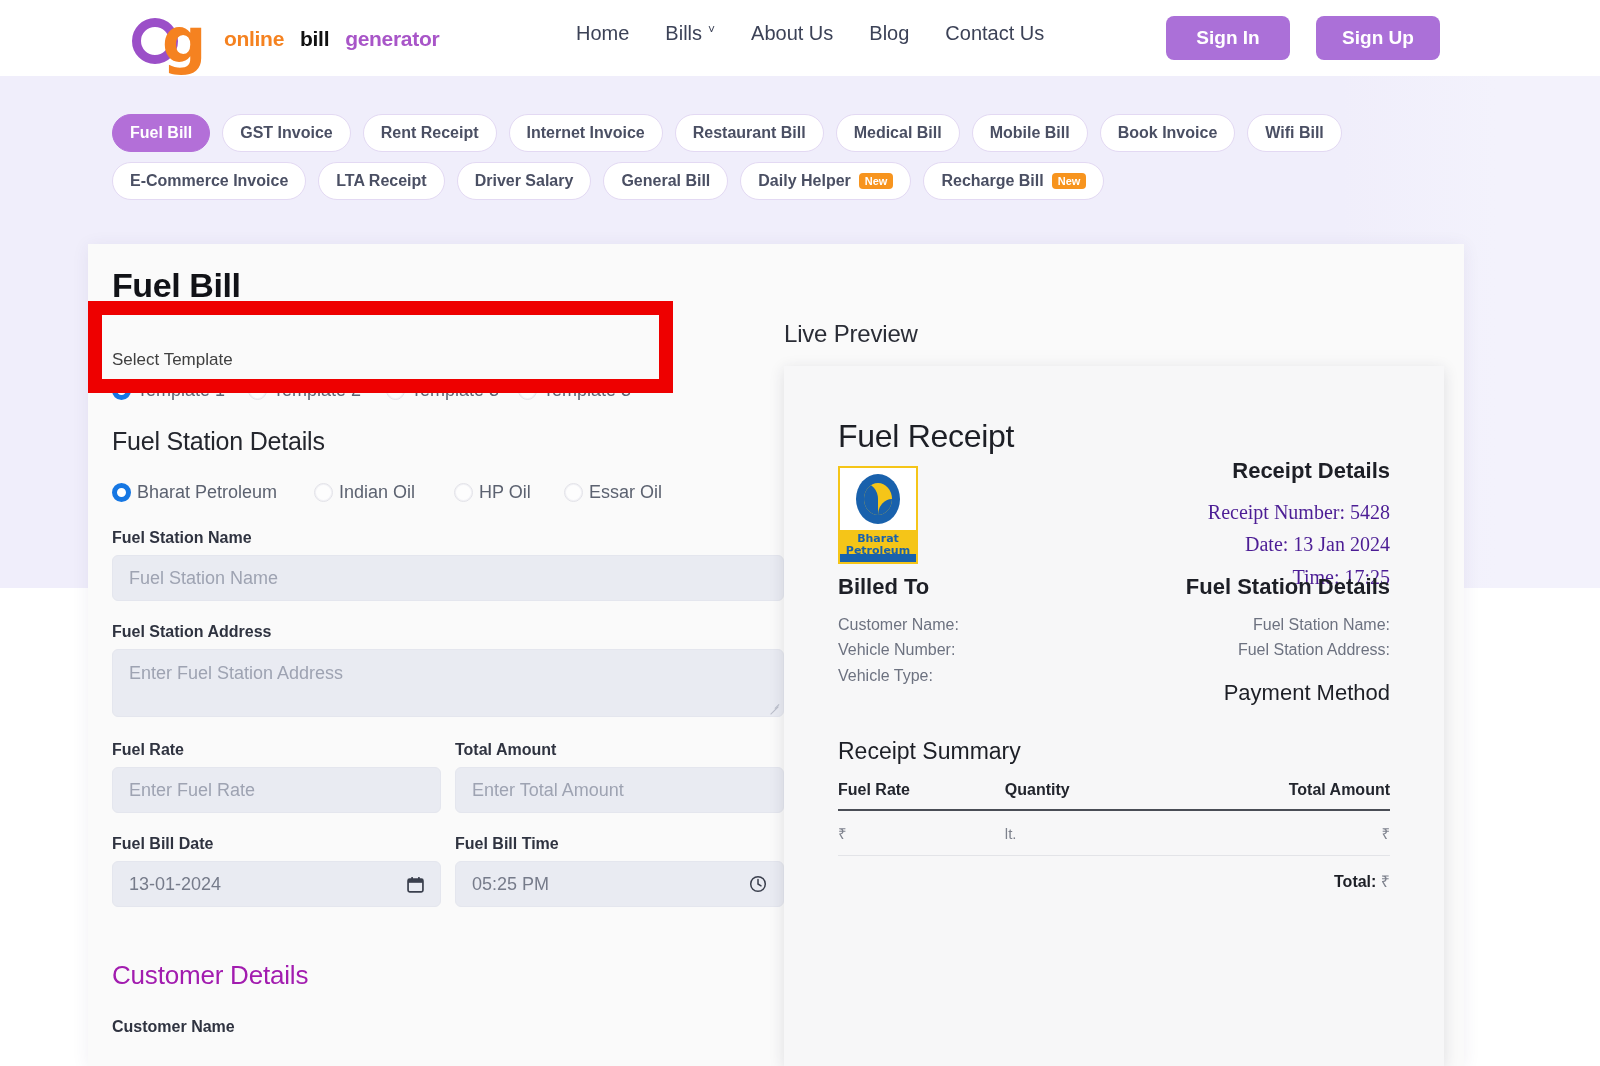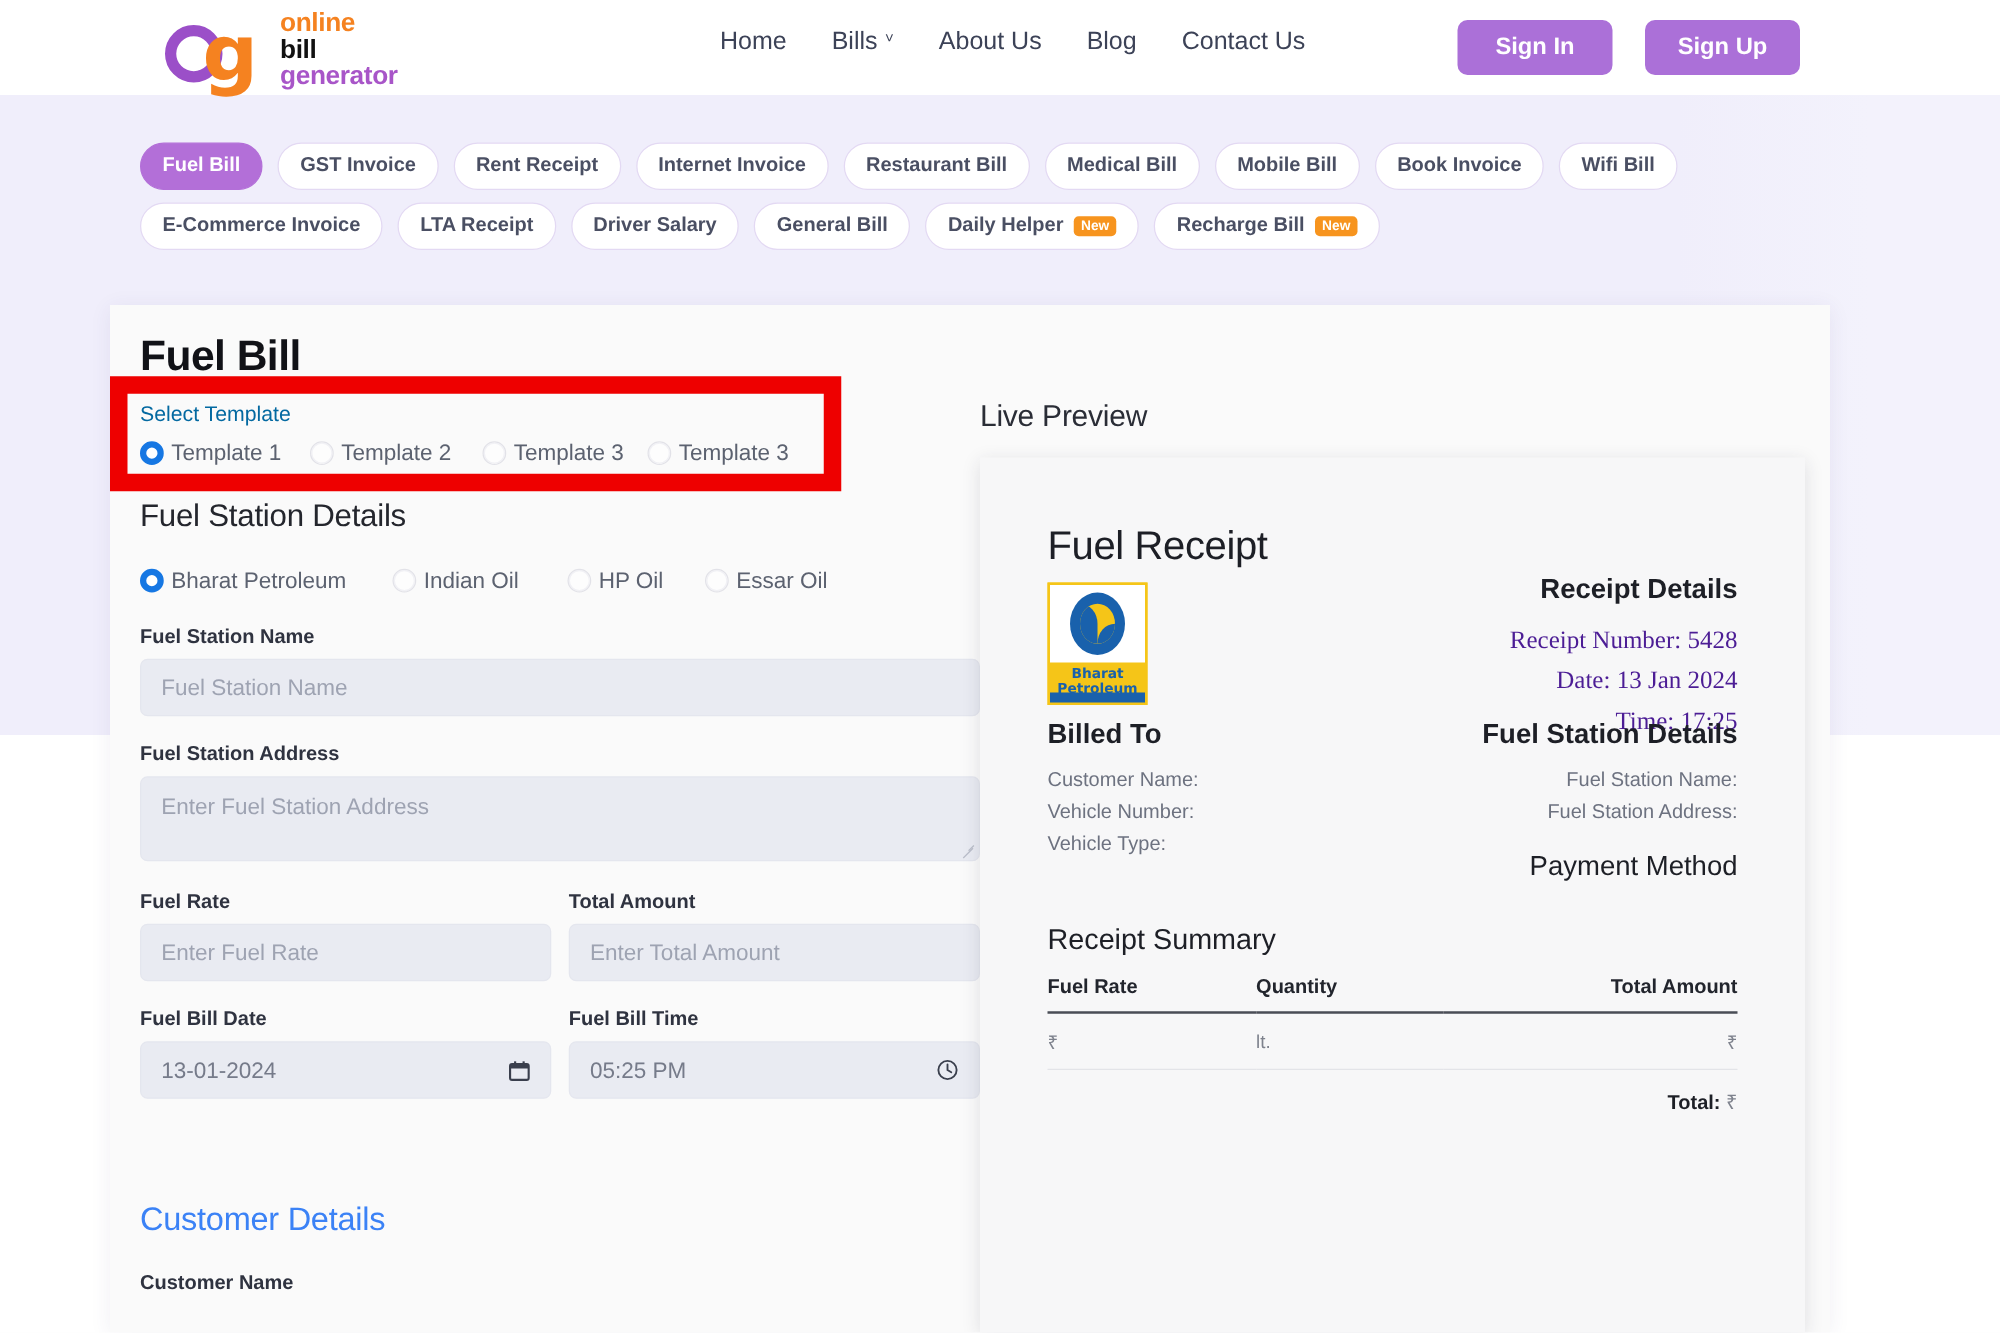--- a/index.html
+++ b/index.html
@@ -25,21 +25,21 @@
   .logo-o {
     position: absolute; left: 4px; top: 12px;
     width: 46px; height: 46px; border-radius: 50%;
     border: 9px solid #9b4fc8; background: transparent;
   }
   .logo-g {
     position: absolute; left: 34px; top: 4px;
     font-size: 62px; line-height: 62px; font-weight: 700;
     color: #f58220; font-family: "DejaVu Sans", sans-serif;
   }
-  .logo-words { display: flex; flex-direction: column; line-height: 1.0; margin-left: 4px; margin-top: 2px; }
+  .logo-words { display: flex; flex-direction: row; line-height: 1.0; margin-left: 4px; margin-top: 2px; gap: 16px; }
   .lw1 { font-size: 21px; font-weight: 700; color: #f58220; letter-spacing: -0.3px; }
   .lw2 { font-size: 21px; font-weight: 800; color: #111; letter-spacing: -0.3px; }
   .lw3 { font-size: 21px; font-weight: 700; color: #a855c8; letter-spacing: -0.3px; }
 
   .nav {
     position: absolute; left: 576px; top: 22px;
     display: flex; align-items: center; gap: 36px;
   }
   .nav a {
     font-size: 20px; color: #3c4257; text-decoration: none; font-weight: 500;
@@ -95,21 +95,21 @@
     overflow: hidden;
   }
   .card-title {
     position: absolute; left: 24px; top: 22px;
     font-size: 34px; font-weight: 800; color: #111217;
     letter-spacing: -0.4px;
   }
 
   
   .form-col { position: absolute; left: 24px; top: 76px; width: 672px; }
-  .sec-label { font-size: 17px; color: #0369a1; margin-bottom: 10px; }
+  .sec-label { font-size: 17px; color: #404040; margin-bottom: 10px; margin-top: 28px; }
   .sec-head { font-size: 25px; color: #24262d; font-weight: 400; letter-spacing: -0.2px; }
 
   .radio-row { display: flex; align-items: center; gap: 0px; }
   .radio-item { display: inline-flex; align-items: center; cursor: pointer; }
   .radio {
     width: 19px; height: 19px; border-radius: 50%;
     border: 5px solid #1677e3; background: #ffffff;
     flex: 0 0 auto; margin-right: 6px;
   }
   .radio.off {
@@ -207,21 +207,21 @@
   table.sum td {
     font-size: 15px; color: #7e828d; padding: 12px 0 12px 0;
     border-bottom: 1px solid #e3e4e8;
   }
   .total-row { text-align: right; padding-top: 14px; font-size: 16px; color: #7e828d; }
   .total-row b { color: #1d1f26; font-weight: 700; }
 
   
   .cust-head {
     position: absolute; left: 24px; top: 716px;
-    font-size: 26px; color: #3b82f6; letter-spacing: -0.2px;
+    font-size: 26px; color: #a21caf; letter-spacing: -0.2px;
   }
   .cust-label {
     position: absolute; left: 24px; top: 774px;
     font-size: 16px; font-weight: 700; color: #2f3340;
   }
 
   
   .annot {
     position: absolute; left: 88px; top: 301px;
     width: 585px; height: 92px;

